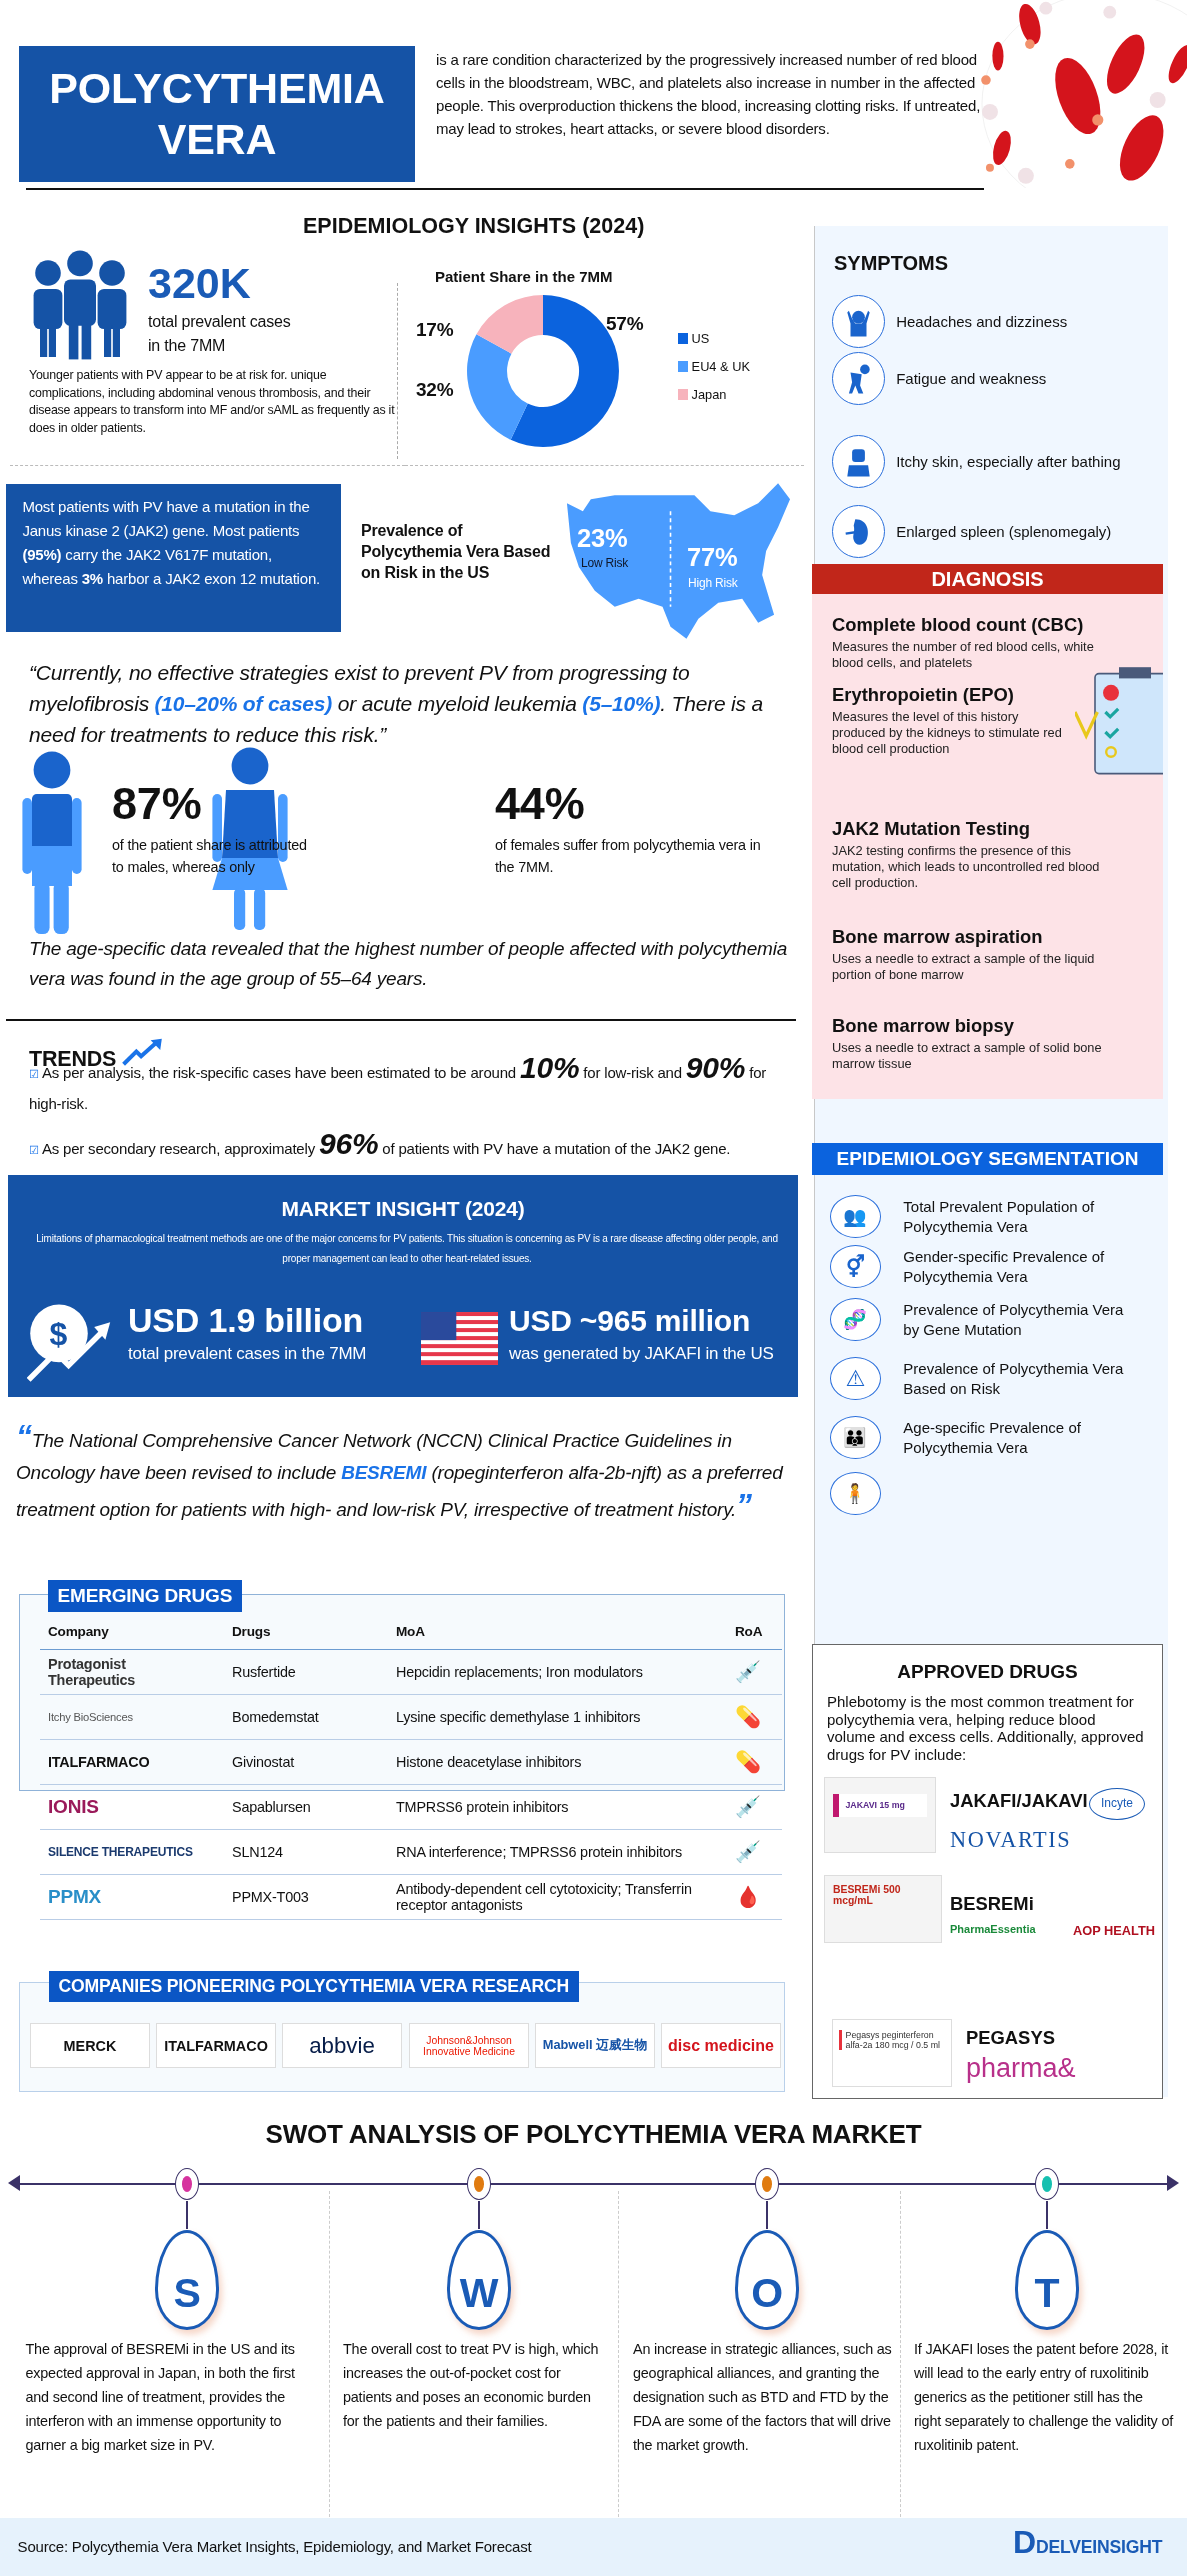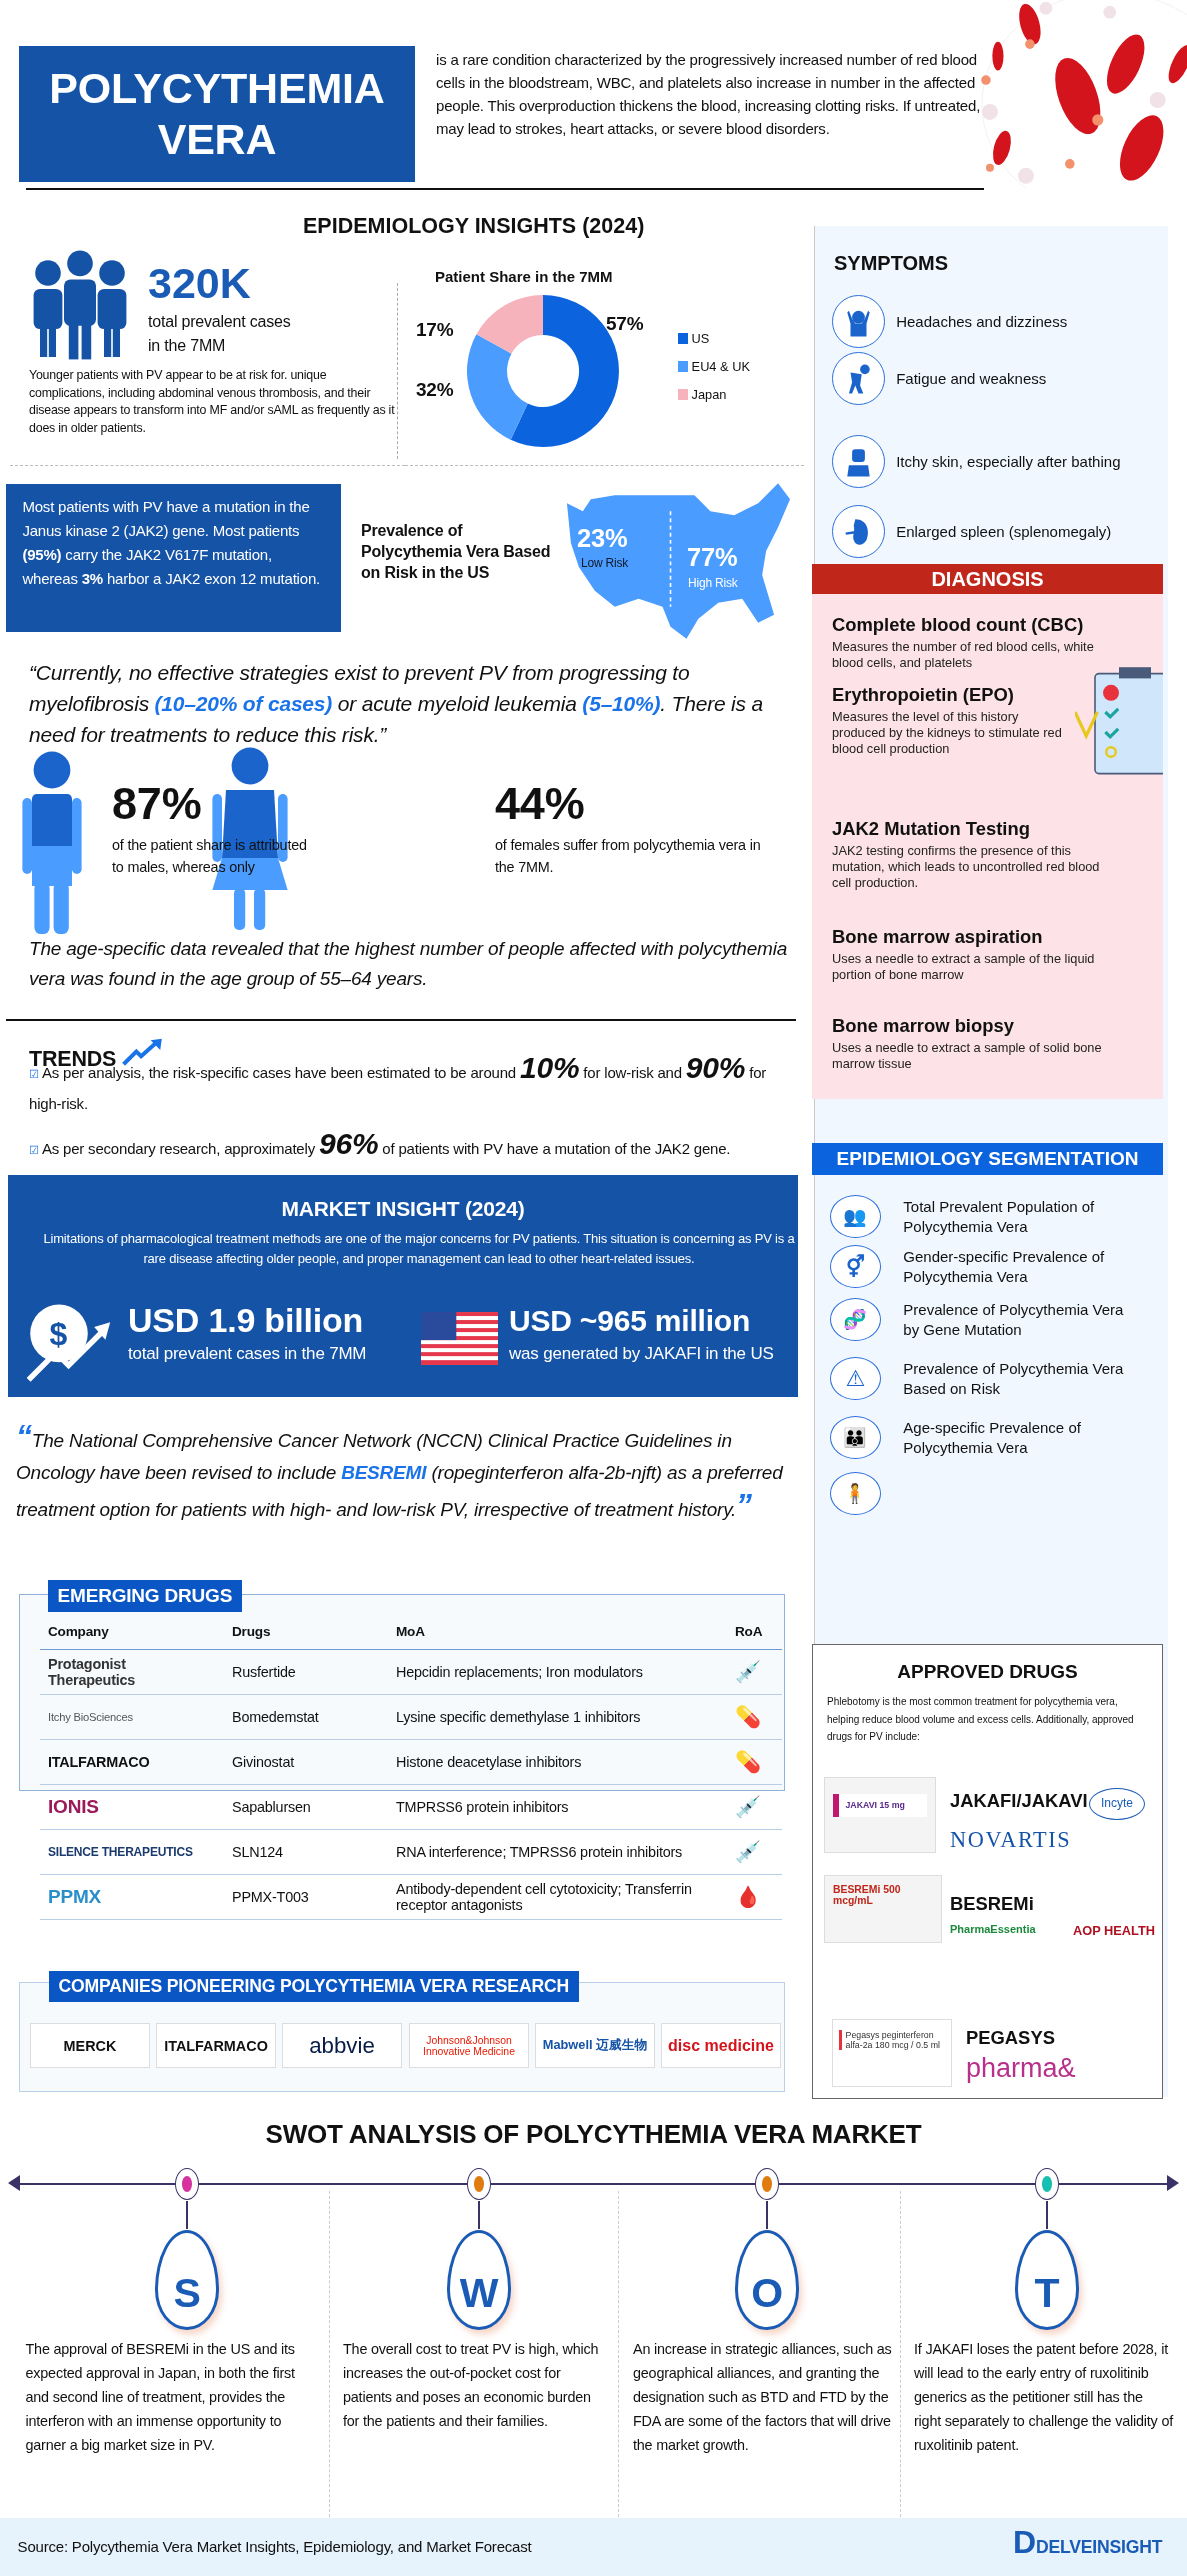--- a/index.html
+++ b/index.html
@@ -21,21 +21,21 @@
 #diag-header{left:812px;top:564px;width:351px;height:30px;background:#c1261a;color:#fff;font-weight:bold;font-size:20px;text-align:center;line-height:30px}
 .diag-item{position:absolute;left:832px;width:319px}
 .diag-item h4{font-size:18.4px;font-weight:bold;margin-bottom:3.2px}
 .diag-item p{font-size:12.8px;line-height:16px;color:#222}
 #seg-header{left:812px;top:1143px;width:351px;height:32px;background:#0b63de;color:#fff;font-weight:bold;font-size:19px;text-align:center;line-height:32px}
 .seg-row{position:absolute;left:830px;display:flex;align-items:center;gap:22.3px}
 .seg-icon{width:51px;height:43px;border:1.6px solid #2a6fdc;border-radius:50%;background:#fff;display:flex;align-items:center;justify-content:center}
 .seg-label{font-size:15px;line-height:20px;width:239px}
 #approved-box{left:812px;top:1644px;width:351px;height:455px;background:#fff;border:1.6px solid #666}
 #approved-title{left:812px;top:1661px;width:351px;text-align:center;font-size:19px;font-weight:bold}
-#approved-desc{left:827px;top:1693px;width:319px;font-size:10px;line-height:17.6px}
+#approved-desc{left:827px;top:1693px;width:319px;font-size:15px;line-height:17.6px}
 .drug-img{position:absolute;border:0.8px solid #ddd;background:#f4f4f4}
 .drug-name{position:absolute;font-weight:bold;font-size:18.4px}
 
 #epi-title{left:303px;top:214px;font-size:21.5px;font-weight:bold}
 #people-icon{left:24px;top:249px}
 #big-320{left:148px;top:259px;font-size:43px;font-weight:bold;color:#1a5bb6}
 #prev-text{left:148px;top:310px;font-size:16px;line-height:24px}
 #younger{left:29px;top:367px;width:375px;font-size:12.4px;line-height:17.6px}
 #vdash{left:397px;top:283px;height:176px;border-left:1.6px dashed #aaa}
 #chart-title{left:435px;top:268px;font-size:15px;font-weight:bold}
@@ -58,21 +58,21 @@
 #pct44{left:495px;top:778px;font-size:45px;font-weight:bold}
 #txt44{left:495px;top:834px;width:271px;font-size:14.4px;line-height:22.3px}
 #age-text{left:29px;top:934px;width:766px;font-style:italic;font-size:19px;line-height:30px}
 #trend-rule{left:6.4px;top:1019px;width:790px;height:2.4px;background:#111}
 #trends-title{left:29px;top:1037px;font-size:21.5px;font-weight:bold}
 .trend{position:absolute;left:29px;font-size:15px;line-height:30px}
 .trend b{font-size:30px;font-style:italic;font-weight:bold}
 
 #market{left:8px;top:1175px;width:790px;height:222px;background:#1553a6;color:#fff}
 #market-title{position:absolute;top:22.3px;width:100%;text-align:center;font-size:21px;font-weight:bold}
-#market-desc{position:absolute;left:32px;top:54px;width:758px;text-align:center;font-size:13px;line-height:20px}
+#market-desc{position:absolute;left:20px;top:54px;width:758px;text-align:center;font-size:10px;line-height:20px}
 #m1-val{position:absolute;left:120px;top:126px;font-size:34px;font-weight:bold}
 #m1-sub{position:absolute;left:120px;top:169px;font-size:17px}
 #m2-val{position:absolute;left:501px;top:129px;font-size:30px;font-weight:bold}
 #m2-sub{position:absolute;left:501px;top:169px;font-size:17px}
 #nccn{left:16px;top:1420px;width:782px;font-style:italic;font-size:19px;line-height:32px}
 .bigq{color:#1a73e8;font-size:32px;font-weight:bold}
 
 #emerg-box{left:19px;top:1594px;width:766px;height:197px;border:1.6px solid #8fb2d8;background:#f6fafd}
 #emerg-title{left:48px;top:1580px;background:#0b56c5;color:#fff;font-weight:bold;font-size:19px;padding:4.8px 9.6px}
 table{position:absolute;left:40px;top:1614px;width:742px;border-collapse:collapse;font-size:14.4px}

